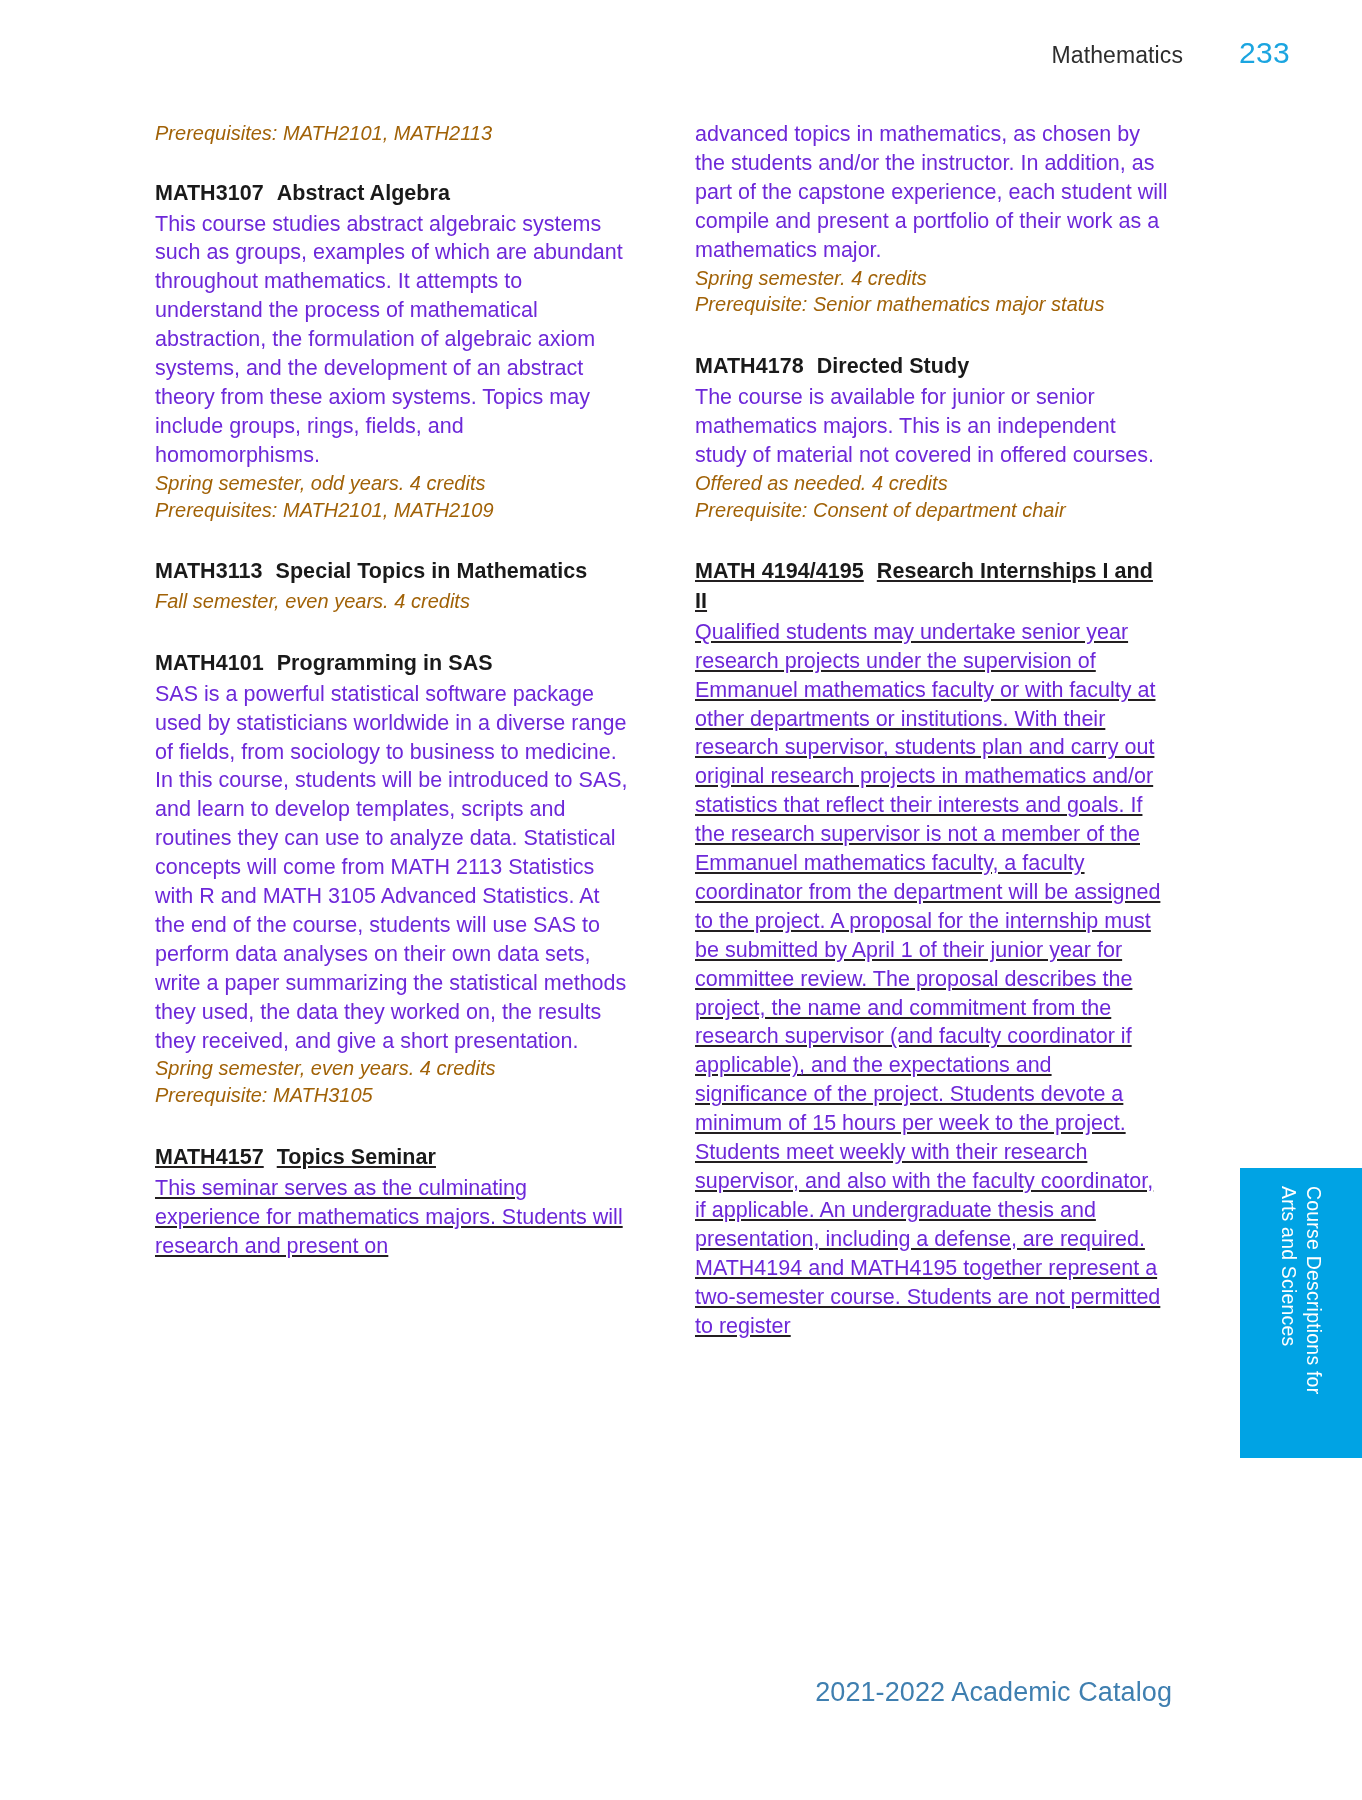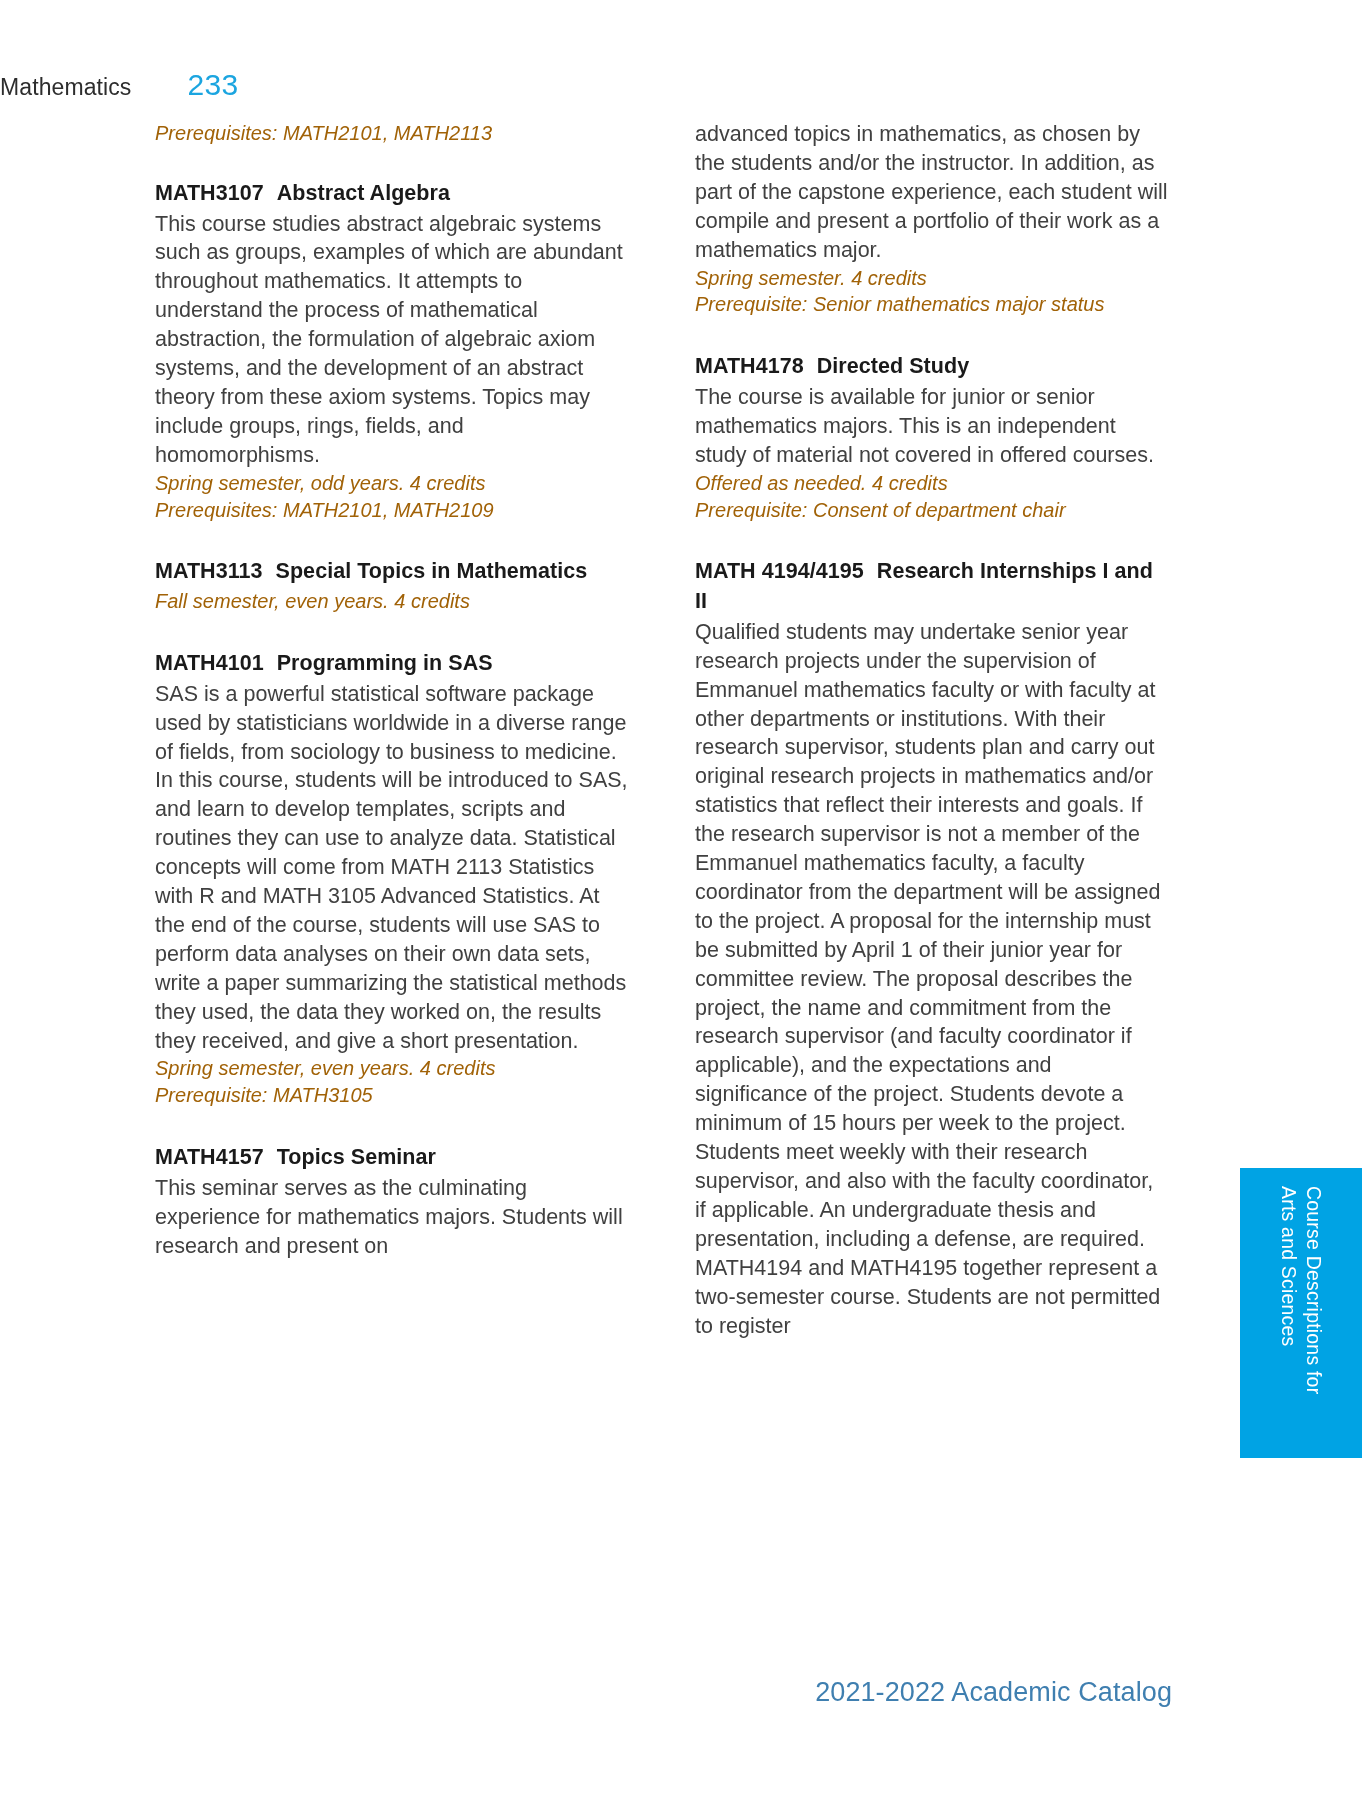--- a/index.html
+++ b/index.html
@@ -16,24 +16,25 @@
     width: 1362px;
     height: 1800px;
     margin: 0 auto;
     background: #ffffff;
     overflow: hidden;
   }
 
   
   .running-head {
     position: absolute;
-    top: 68px;
+    top: 36px;
     left: 0;
     width: 1290px;
     display: flex;
+    justify-content: flex-end;
     align-items: baseline;
   }
   .running-head .section-name {
     font-size: 23px;
     color: #2d2d2d;
     letter-spacing: 0.1px;
     font-weight: 400;
   }
   .running-head .folio {
     font-size: 30px;
@@ -66,37 +67,37 @@
     color: #1a1a1a;
     margin: 0 0 1px 0;
     letter-spacing: 0.05px;
   }
   .course-title .code { margin-right: 13px; }
 
   .course-body {
     font-size: 21.5px;
     font-weight: 400;
     line-height: 1.345;
-    color: #404040;
+    color: #6d28d9;
     margin: 0;
     letter-spacing: 0.01px;
   }
 
   .meta {
     font-size: 20px;
     font-style: italic;
     line-height: 1.345;
     color: #a16207;
     margin: 0;
     letter-spacing: 0.01px;
   }
 
   .lead-meta { margin-bottom: 32px; }
 
-  .runon { margin-bottom: 0; }
+  .runon { margin-bottom: 0; text-decoration: underline; }
 
   
   .side-tab {
     position: absolute;
     left: 1240px;
     top: 1168px;
     width: 122px;
     height: 290px;
     background: #00a3e4;
   }

